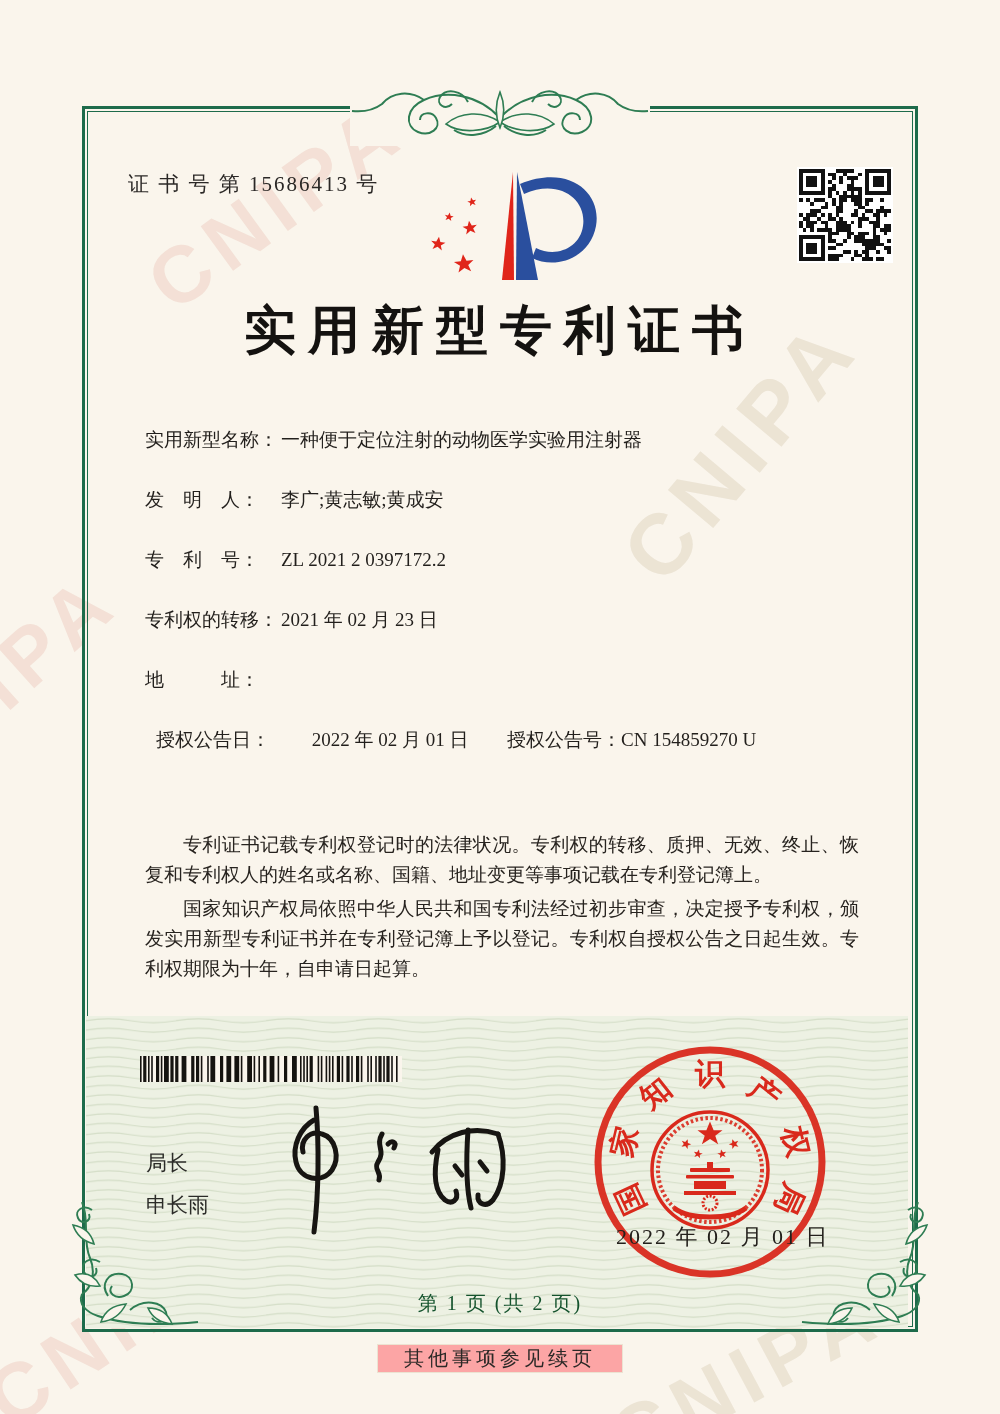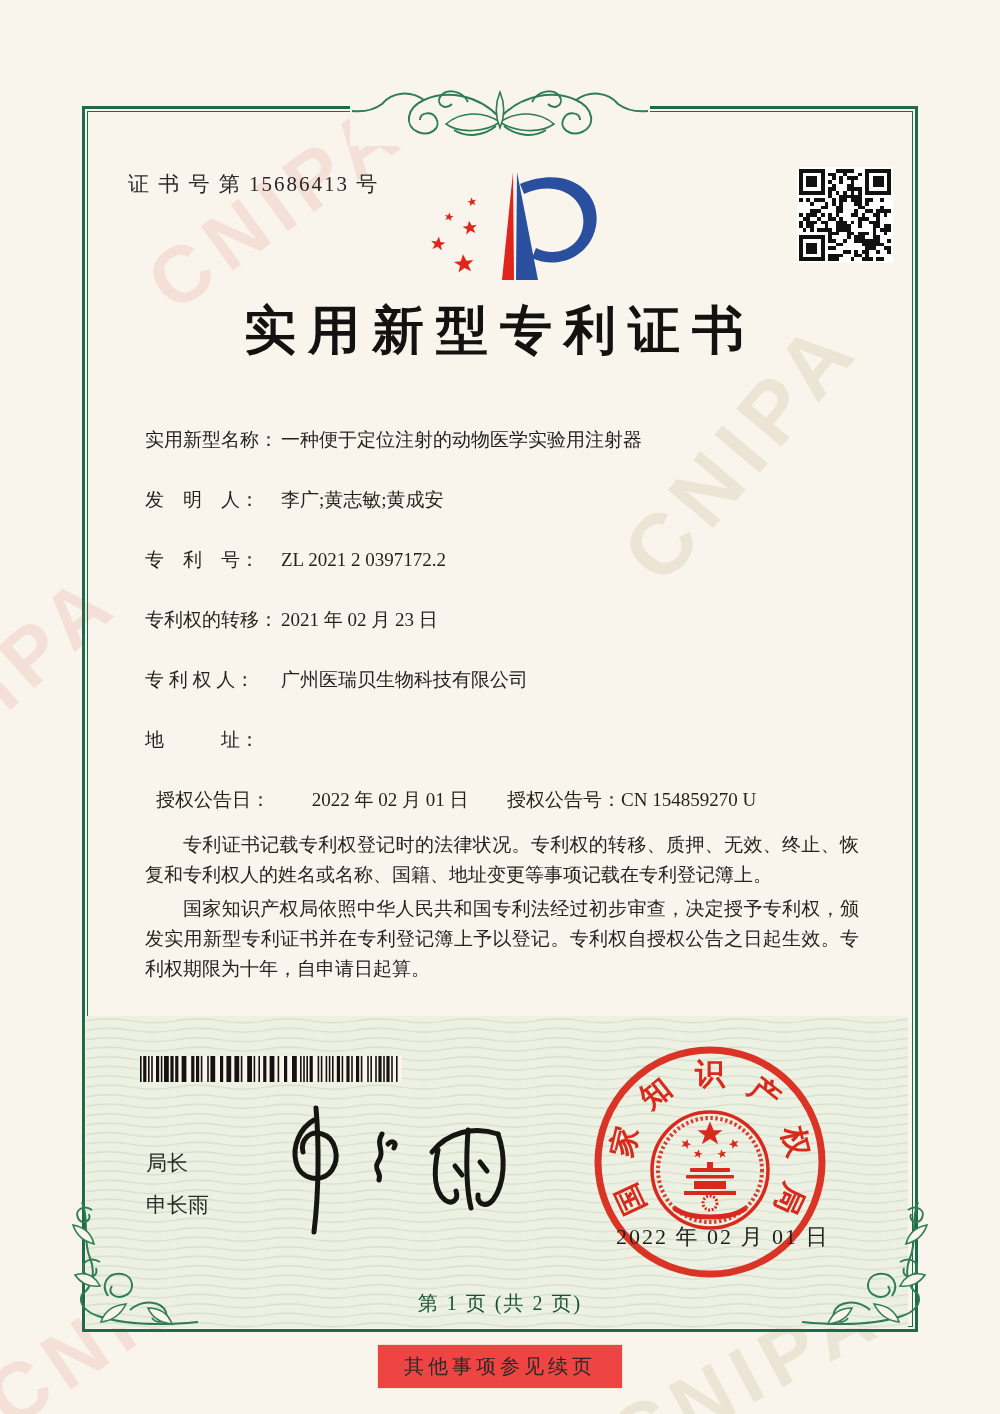--- a/index.html
+++ b/index.html
@@ -47,21 +47,21 @@
           font-size:21px;color:#2b2b28;line-height:42px;}
   .signature{position:absolute;left:252px;top:1100px;}
   .seal{position:absolute;left:588px;top:1040px;width:244px;height:244px;mix-blend-mode:multiply;}
   .seal svg{position:absolute;left:0;top:0;}
   .sealring{position:absolute;left:0;top:0;width:244px;height:244px;}
   .sealring span{position:absolute;left:50%;top:50%;width:34px;height:34px;margin:-17px 0 0 -17px;
       text-align:center;font-size:30px;font-weight:bold;color:#d9291c;line-height:34px;}
   .sealdate{position:absolute;left:616px;top:1222px;font-size:22px;letter-spacing:2px;color:#23201c;z-index:6;}
   .pagenum{position:absolute;left:0;right:0;top:1290px;text-align:center;font-size:20px;color:#14532d;letter-spacing:2px;}
   .noteWrap{position:absolute;left:0;right:0;top:1344px;text-align:center;}
-  .note{display:inline-block;background:#ef4444;border:1px solid #ece3d2;padding:8px 26px;
+  .note{display:inline-block;background:#fca5a5;border:1px solid #ece3d2;padding:0 26px;
         font-size:20px;letter-spacing:4px;color:#2b2826;}
 </style>
 </head>
 <body>
 
 <div class="page">
 
   <div class="wm pink wm1">CNIPA</div>
   <div class="wm beige wm2">CNIPA</div>
   <div class="wm pink wm3">CNIPA</div>
@@ -393,24 +393,20 @@
         </div>
       <div class="frow">
           <span class="flabel">专　利　号：</span>
           <span class="fvalue">ZL 2021 2 0397172.2</span>
         </div>
       <div class="frow">
           <span class="flabel">专利权的转移：</span>
           <span class="fvalue">2021 年 02 月 23 日</span>
         </div>
       <div class="frow">
-          <span class="flabel">专 利 权 人：</span>
-          <span class="fvalue">广州医瑞贝生物科技有限公司</span>
-        </div>
-      <div class="frow">
           <span class="flabel">地　　　址：</span>
         </div>
       <div class="grow">
         <span class="flabel">授权公告日：</span>
           <span class="gval">2022 年 02 月 01 日</span>
           <span class="glabel2">授权公告号：</span>
           <span>CN 154859270 U</span>
       </div>
     </div>
 

